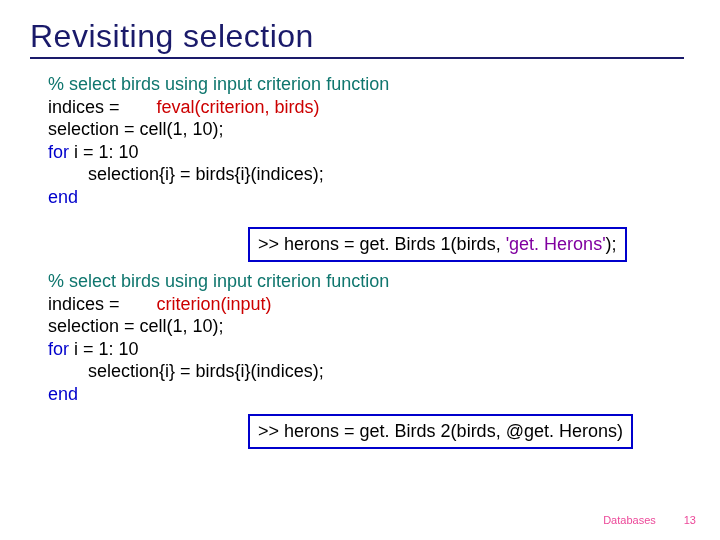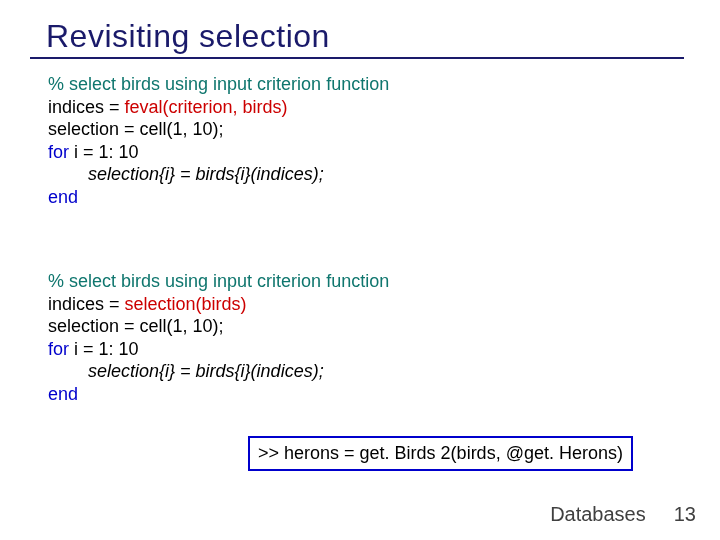--- a/index.html
+++ b/index.html
@@ -11,81 +11,81 @@
     position: relative;
     padding: 18px 30px 0 30px;
   }
   .title {
     font-family: 'Trebuchet MS', Arial, sans-serif;
     font-size: 32px;
     color: #1a1a6a;
     font-weight: normal;
     margin-bottom: 2px;
     letter-spacing: 0.5px;
-    margin-left: 16px;
   }
   .underline {
     border-bottom: 2px solid #1a1a6a;
     width: 654px;
     margin-bottom: 14px;
   }
   .code-block {
     font-family: 'Trebuchet MS', Arial, sans-serif;
     font-size: 18px;
     color: #000;
     line-height: 1.25;
     margin-left: 18px;
     position: relative;
   }
   .code-line { white-space: pre; }
   .kw-blue { color: #0000cc; }
   .kw-green { color: #0f766e; }
-  .kw-red { color: #cc0000; }
-  .indent { padding-left: 40px; font-style: italic; }
+  .kw-red { color: #cc0000; margin-left: 32px; }
+  .indent { padding-left: 40px; }
   .example-box {
     border: 2px solid #0000cc;
     padding: 4px 8px;
     display: inline-block;
     position: absolute;
     font-family: 'Trebuchet MS', Arial, sans-serif;
     font-size: 18px;
     background: #fff;
   }
   .example-1 { left: 200px; top: 154px; }
-  .example-2 { left: 200px; top: 166px; }
+  .example-2 { left: 200px; top: 144px; }
   .block2 { margin-top: 62px; }
   .footer {
     position: absolute;
     bottom: 14px;
     right: 24px;
     font-family: 'Trebuchet MS', Arial, sans-serif;
-    font-size: 20px;
-    color: #404040;
+    font-size: 11px;
+    color: #ec4899;
   }
   .footer-label { margin-right: 28px; }
   .str-purple { color: #8000a0; }
 </style>
 </head>
 <body>
 
 <div class="title">Revisiting selection</div>
 <div class="underline"></div>
 
 <div class="code-block">
   <div class="code-line kw-green">% select birds using input criterion function</div>
   <div class="code-line"><span>indices = </span><span class="kw-red">feval(criterion, birds)</span></div>
   <div class="code-line">selection = cell(1, 10);</div>
   <div class="code-line"><span class="kw-blue">for </span><span>i = 1: 10</span></div>
   <div class="code-line indent">selection{i} = birds{i}(indices);</div>
   <div class="code-line kw-blue">end</div>
+  <div class="example-box example-1"><span>&gt;&gt; herons = get. Birds 1(birds, </span><span class="str-purple">'get. Herons'</span><span>);</span></div>
 </div>
 
 <div class="code-block block2">
   <div class="code-line kw-green">% select birds using input criterion function</div>
-  <div class="code-line"><span>indices = </span><span class="kw-red">selection(birds)</span></div>
+  <div class="code-line"><span>indices = </span><span class="kw-red">criterion(input)</span></div>
   <div class="code-line">selection = cell(1, 10);</div>
   <div class="code-line"><span class="kw-blue">for </span><span>i = 1: 10</span></div>
   <div class="code-line indent">selection{i} = birds{i}(indices);</div>
   <div class="code-line kw-blue">end</div>
   <div class="example-box example-2"><span>&gt;&gt; herons = get. Birds 2(birds, @get. Herons)</span></div>
 </div>
 
 <div class="footer">
   <span class="footer-label">Databases</span><span>13</span>
 </div>

